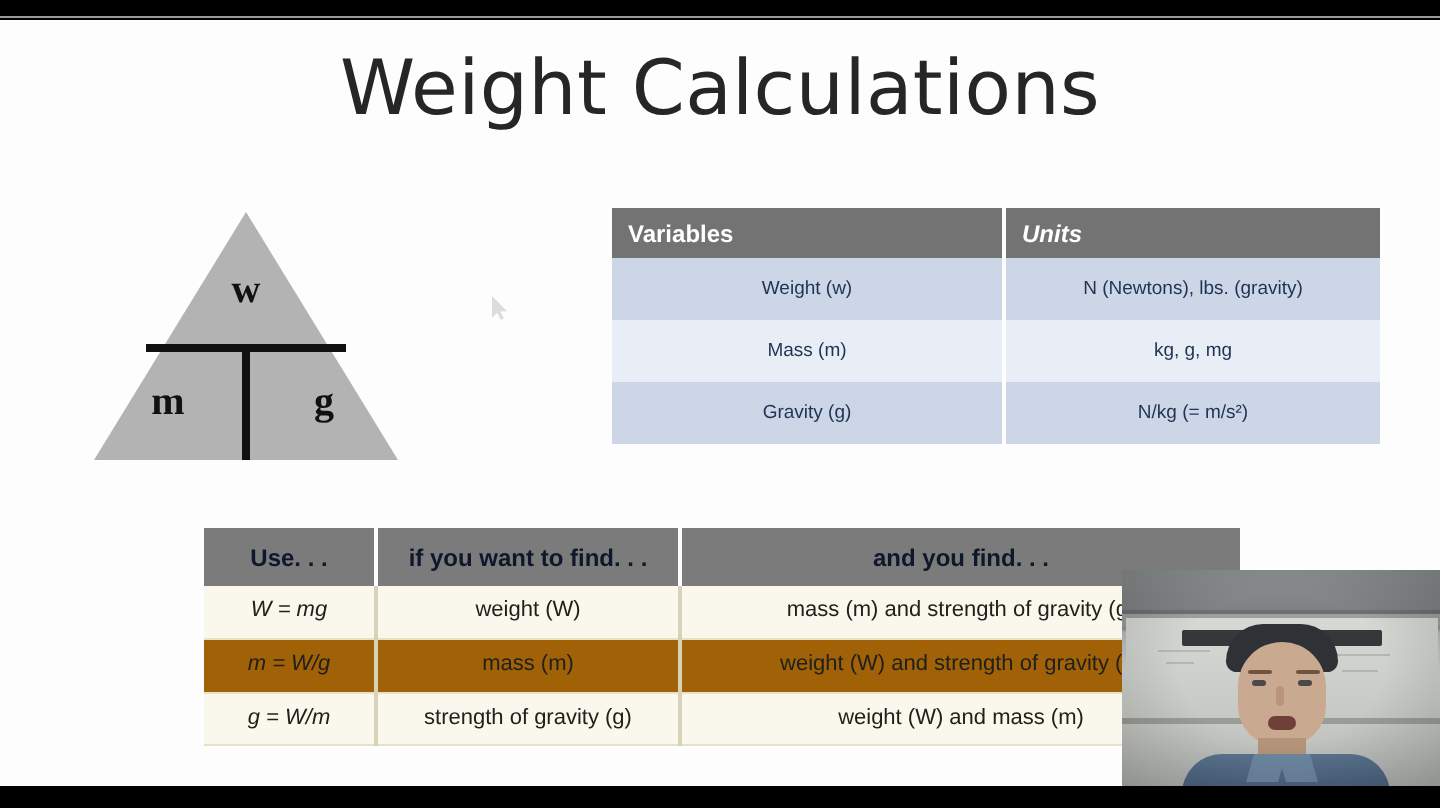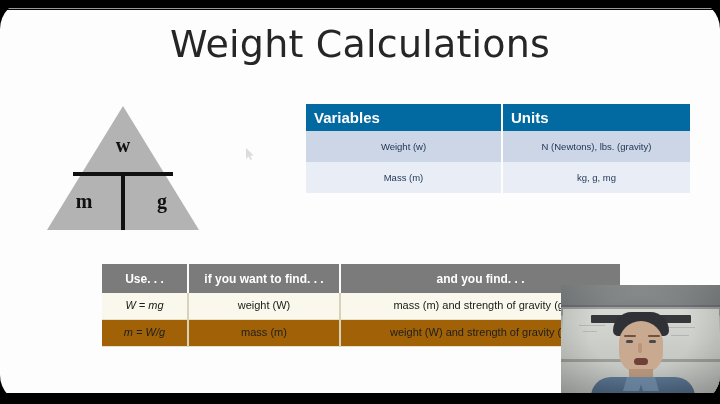--- a/index.html
+++ b/index.html
@@ -1,20 +1,20 @@
 <!DOCTYPE html>
 <html><head>
 <meta charset="utf-8">
 <style>
   html,body{margin:0;padding:0;background:#000;}
   body{
     width:720px;height:404px;overflow:hidden;position:relative;
     font-family:"Liberation Sans", sans-serif;
   }
-  #stage{position:absolute;inset:0;width:720px;height:404px;background:#000;overflow:hidden;border-radius:29px;}
+  #stage{position:absolute;inset:0;width:720px;height:404px;background:#000;overflow:hidden;}
 
   
   .bar-top{position:absolute;left:0;top:0;width:720px;height:9px;background:#000;z-index:30;}
   .bar-top .hair{position:absolute;left:0;bottom:0;width:720px;height:1px;background:#9a9a9a;}
   .bar-bottom{position:absolute;left:0;top:393px;width:720px;height:11px;background:#000;z-index:30;}
 
   
   .slide{position:absolute;left:0;top:10px;width:720px;height:383px;background:#fdfdfd;overflow:hidden;}
 
   
@@ -41,42 +41,42 @@
     opacity:.28;z-index:12;
   }
 
   
   .tbl-vars{
     position:absolute;left:306px;top:94px;width:384px;
     border-collapse:collapse;font-size:9.5px;color:#21324d;
     font-family:"Liberation Sans", sans-serif;
   }
   .tbl-vars th{
-    background:#0369a1;color:#ffffff;font-size:15px;font-weight:700;
+    background:#737373;color:#ffffff;font-size:12px;font-weight:700;
     text-align:left;padding:5px 8px;height:15px;
     border-right:2px solid #fdfdfd;
   }
-  .tbl-vars th:last-child{border-right:none;}
+  .tbl-vars th:last-child{border-right:none;font-style:italic;}
   .tbl-vars td{
     text-align:center;padding:7px 6px;height:17px;font-size:9.5px;color:#1f3354;
     border-right:2px solid #fdfdfd;
   }
   .tbl-vars td:last-child{border-right:none;}
   .tbl-vars tr.rA td{background:#ccd6e6;}
   .tbl-vars tr.rB td{background:#e9eef6;}
   .tbl-vars col.c1{width:196px;}
   .tbl-vars col.c2{width:188px;}
 
   
   .tbl-forms{
     position:absolute;left:102px;top:254px;width:518px;
     border-collapse:collapse;font-size:11px;color:#20201c;
   }
   .tbl-forms th{
-    background:#7b7b7b;color:#ffffff;font-weight:700;font-size:12px;
+    background:#7b7b7b;color:#0f172a;font-weight:700;font-size:12px;
     padding:6px 4px;height:17px;text-align:center;
     border-right:2px solid #fdfdfd;
   }
   .tbl-forms th:last-child{border-right:none;}
   .tbl-forms td{
     padding:6px 5px;text-align:center;font-size:11px;
     border-right:2px solid #d8d3b8;border-bottom:1px solid #e6e1c8;
     line-height:1.25;
   }
   .tbl-forms td:last-child{border-right:none;}
@@ -167,20 +167,24 @@
       </thead>
       <tbody>
         <tr class="rA">
           <td>Weight (w)</td>
           <td>N (Newtons), lbs. (gravity)</td>
         </tr>
         <tr class="rB">
           <td>Mass (m)</td>
           <td>kg, g, mg</td>
         </tr>
+        <tr class="rA">
+          <td>Gravity (g)</td>
+          <td>N/kg (= m/s²)</td>
+        </tr>
       </tbody>
     </table>
 
     <table class="tbl-forms">
       <colgroup>
           <col class="k1">
           <col class="k2">
           <col class="k3">
         </colgroup>
       <thead>
@@ -193,20 +197,25 @@
       <tbody>
         <tr class="rA">
           <td class="f">W = mg</td>
           <td>weight (W)</td>
           <td>mass (m) and strength of gravity (g)</td>
         </tr>
         <tr class="rB">
           <td class="f">m = W/g</td>
           <td>mass (m)</td>
           <td>weight (W) and strength of gravity (g)</td>
+        </tr>
+        <tr class="rA">
+          <td class="f">g = W/m</td>
+          <td>strength of gravity (g)</td>
+          <td>weight (W) and mass (m)</td>
         </tr>
       </tbody>
     </table>
 
   </div>
 
   <div class="pip">
     <div class="room"></div>
     <div class="ceil"></div>
     <div class="ceil-line"></div>

